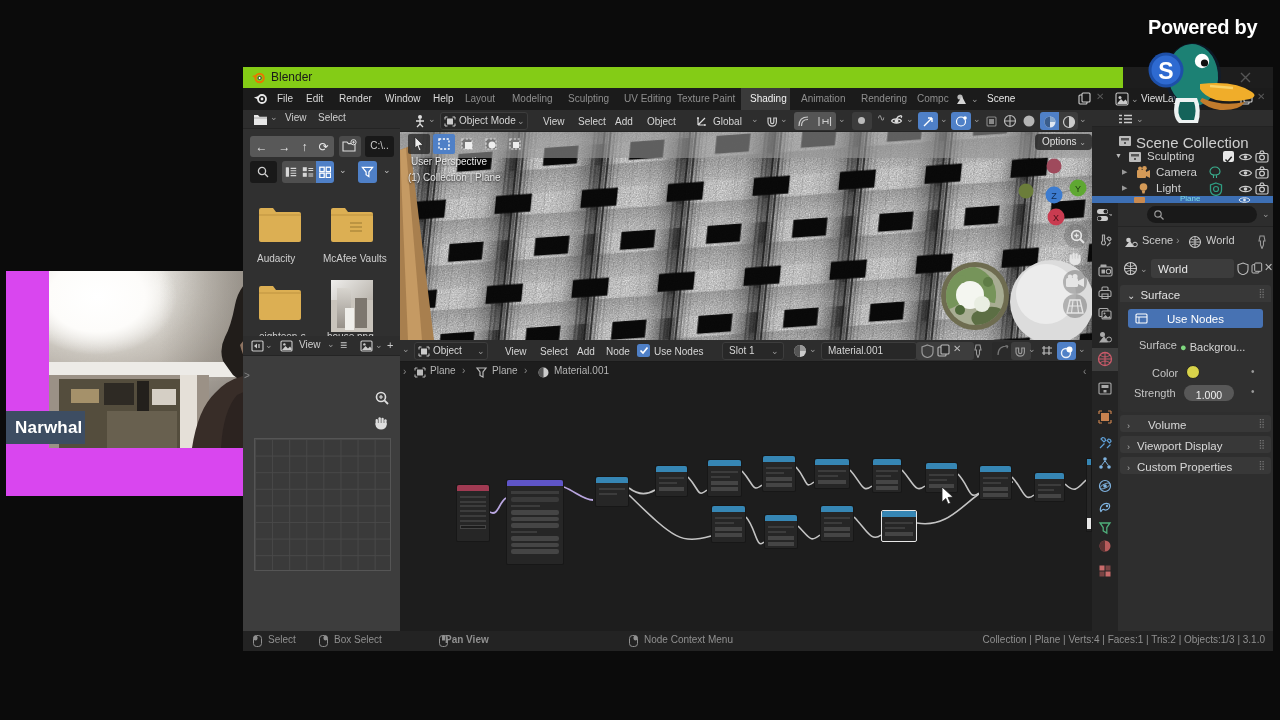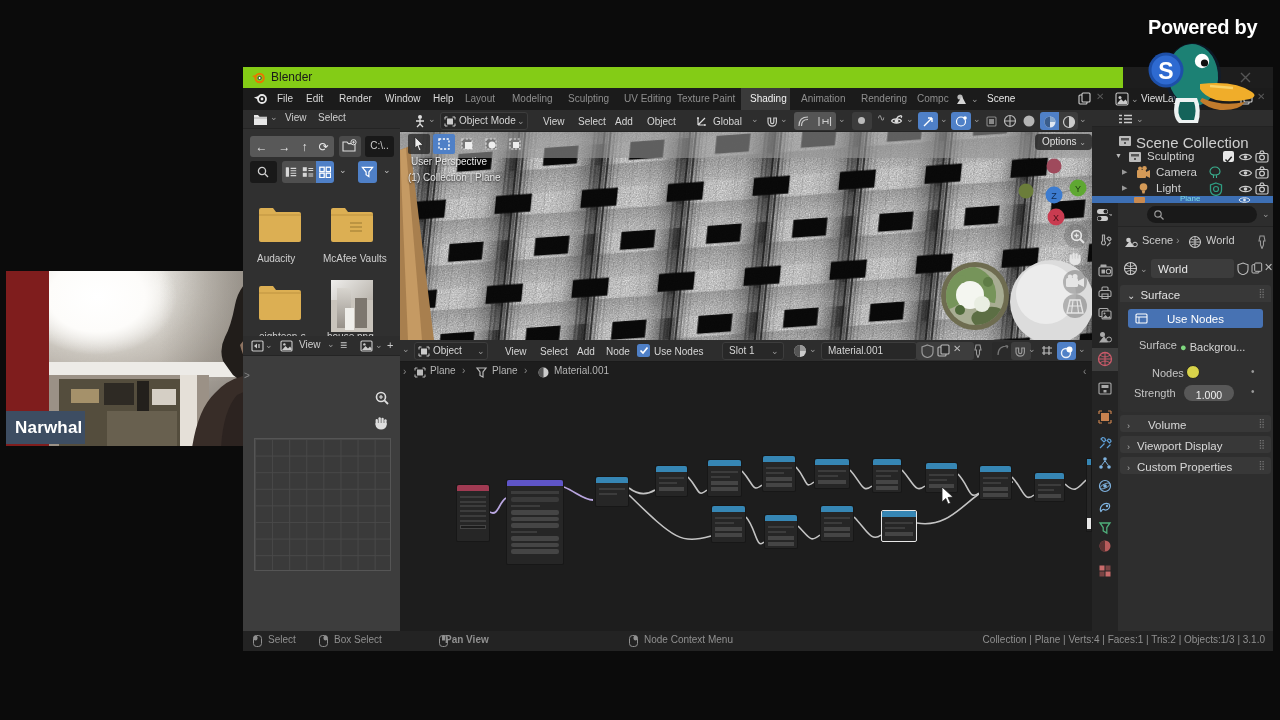--- a/index.html
+++ b/index.html
@@ -4,21 +4,21 @@
 *{margin:0;padding:0;box-sizing:border-box;}
 html,body{width:1280px;height:720px;background:#0a0a0a;overflow:hidden;}
 body{font-family:"Liberation Sans",sans-serif;}
 #stage{position:absolute;left:0;top:0;width:1280px;height:720px;background:#0b0b0b;}
 .abs{position:absolute;}
 .txt{color:#cfcfcf;font-size:10px;white-space:nowrap;}
 </style></head>
 <body>
 <div id="stage">
 
-<div class="abs" id="cam" style="left:6px;top:271px;width:237px;height:175px;overflow:hidden;background:#7f1d1d;padding-left:43px;">
+<div class="abs" id="cam" style="left:6px;top:271px;width:237px;height:225px;overflow:hidden;background:#d946ef;padding-left:43px;">
   <svg width="237" height="177" viewBox="0 0 237 177">
     <defs>
       <radialGradient id="camglow" cx="0.22" cy="0.05" r="0.8">
         <stop offset="0" stop-color="#ffffff"></stop>
             <stop offset="0.3" stop-color="#eeece7"></stop>
             <stop offset="0.55" stop-color="#c9c4bc"></stop>
             <stop offset="0.8" stop-color="#aba49b"></stop>
             <stop offset="1" stop-color="#97918a"></stop>
       </radialGradient>
       <radialGradient id="camwhite" cx="0.5" cy="0.5" r="0.5">
@@ -931,21 +931,21 @@
           <svg class="abs" style="left:7px;top:4px" width="13" height="11" viewBox="0 0 13 11">
                 <rect x="1" y="1" width="11" height="9" rx="1" fill="none" stroke="#fff" stroke-width="1.1"></rect>
                 <path d="M1 4 h11 M4 4 v6" stroke="#fff" stroke-width="1"></path>
               </svg>
           <span style="color:#fff;font-size:11.5px;line-height:19px;">Use Nodes</span>
         </div>
         <span class="abs" style="left:19px;top:37px;color:#c5c5c5;font-size:11px;">Surface</span>
         <div class="abs" style="left:60px;top:35px;width:84px;height:17px;">
           <span style="color:#7fd97f;font-size:11px;">●</span><span style="color:#d5d5d5;font-size:11px;"> Backgrou...</span>
         </div>
-        <span class="abs" style="left:32px;top:65px;color:#c5c5c5;font-size:11px;">Nodes</span>
+        <span class="abs" style="left:32px;top:65px;color:#c5c5c5;font-size:11px;">Color</span>
         <div class="abs" style="left:66px;top:63px;width:14px;height:14px;border-radius:50%;background:#d8d34a;border:1px solid #222;"></div>
         <span class="abs" style="left:131px;top:64px;color:#999;font-size:10px;">•</span>
         <span class="abs" style="left:14px;top:85px;color:#c5c5c5;font-size:11px;">Strength</span>
         <div class="abs" style="left:64px;top:83px;width:50px;height:16px;background:#585858;border-radius:8px;text-align:center;"><span style="color:#f0f0f0;font-size:10.5px;line-height:16px;">1.000</span></div>
         <span class="abs" style="left:131px;top:84px;color:#999;font-size:10px;">•</span>
       </div>
       <div class="abs" style="left:2px;top:212px;width:151px;height:17px;background:#383838;border-radius:3px;">
         <span style="color:#aaa;font-size:9px;margin-left:7px;">›</span><span style="color:#d8d8d8;font-size:11.5px;margin-left:18px;">Volume</span>
         <span style="color:#777;font-size:9px;float:right;margin:3px 6px 0 0;">⣿</span>
       </div>

